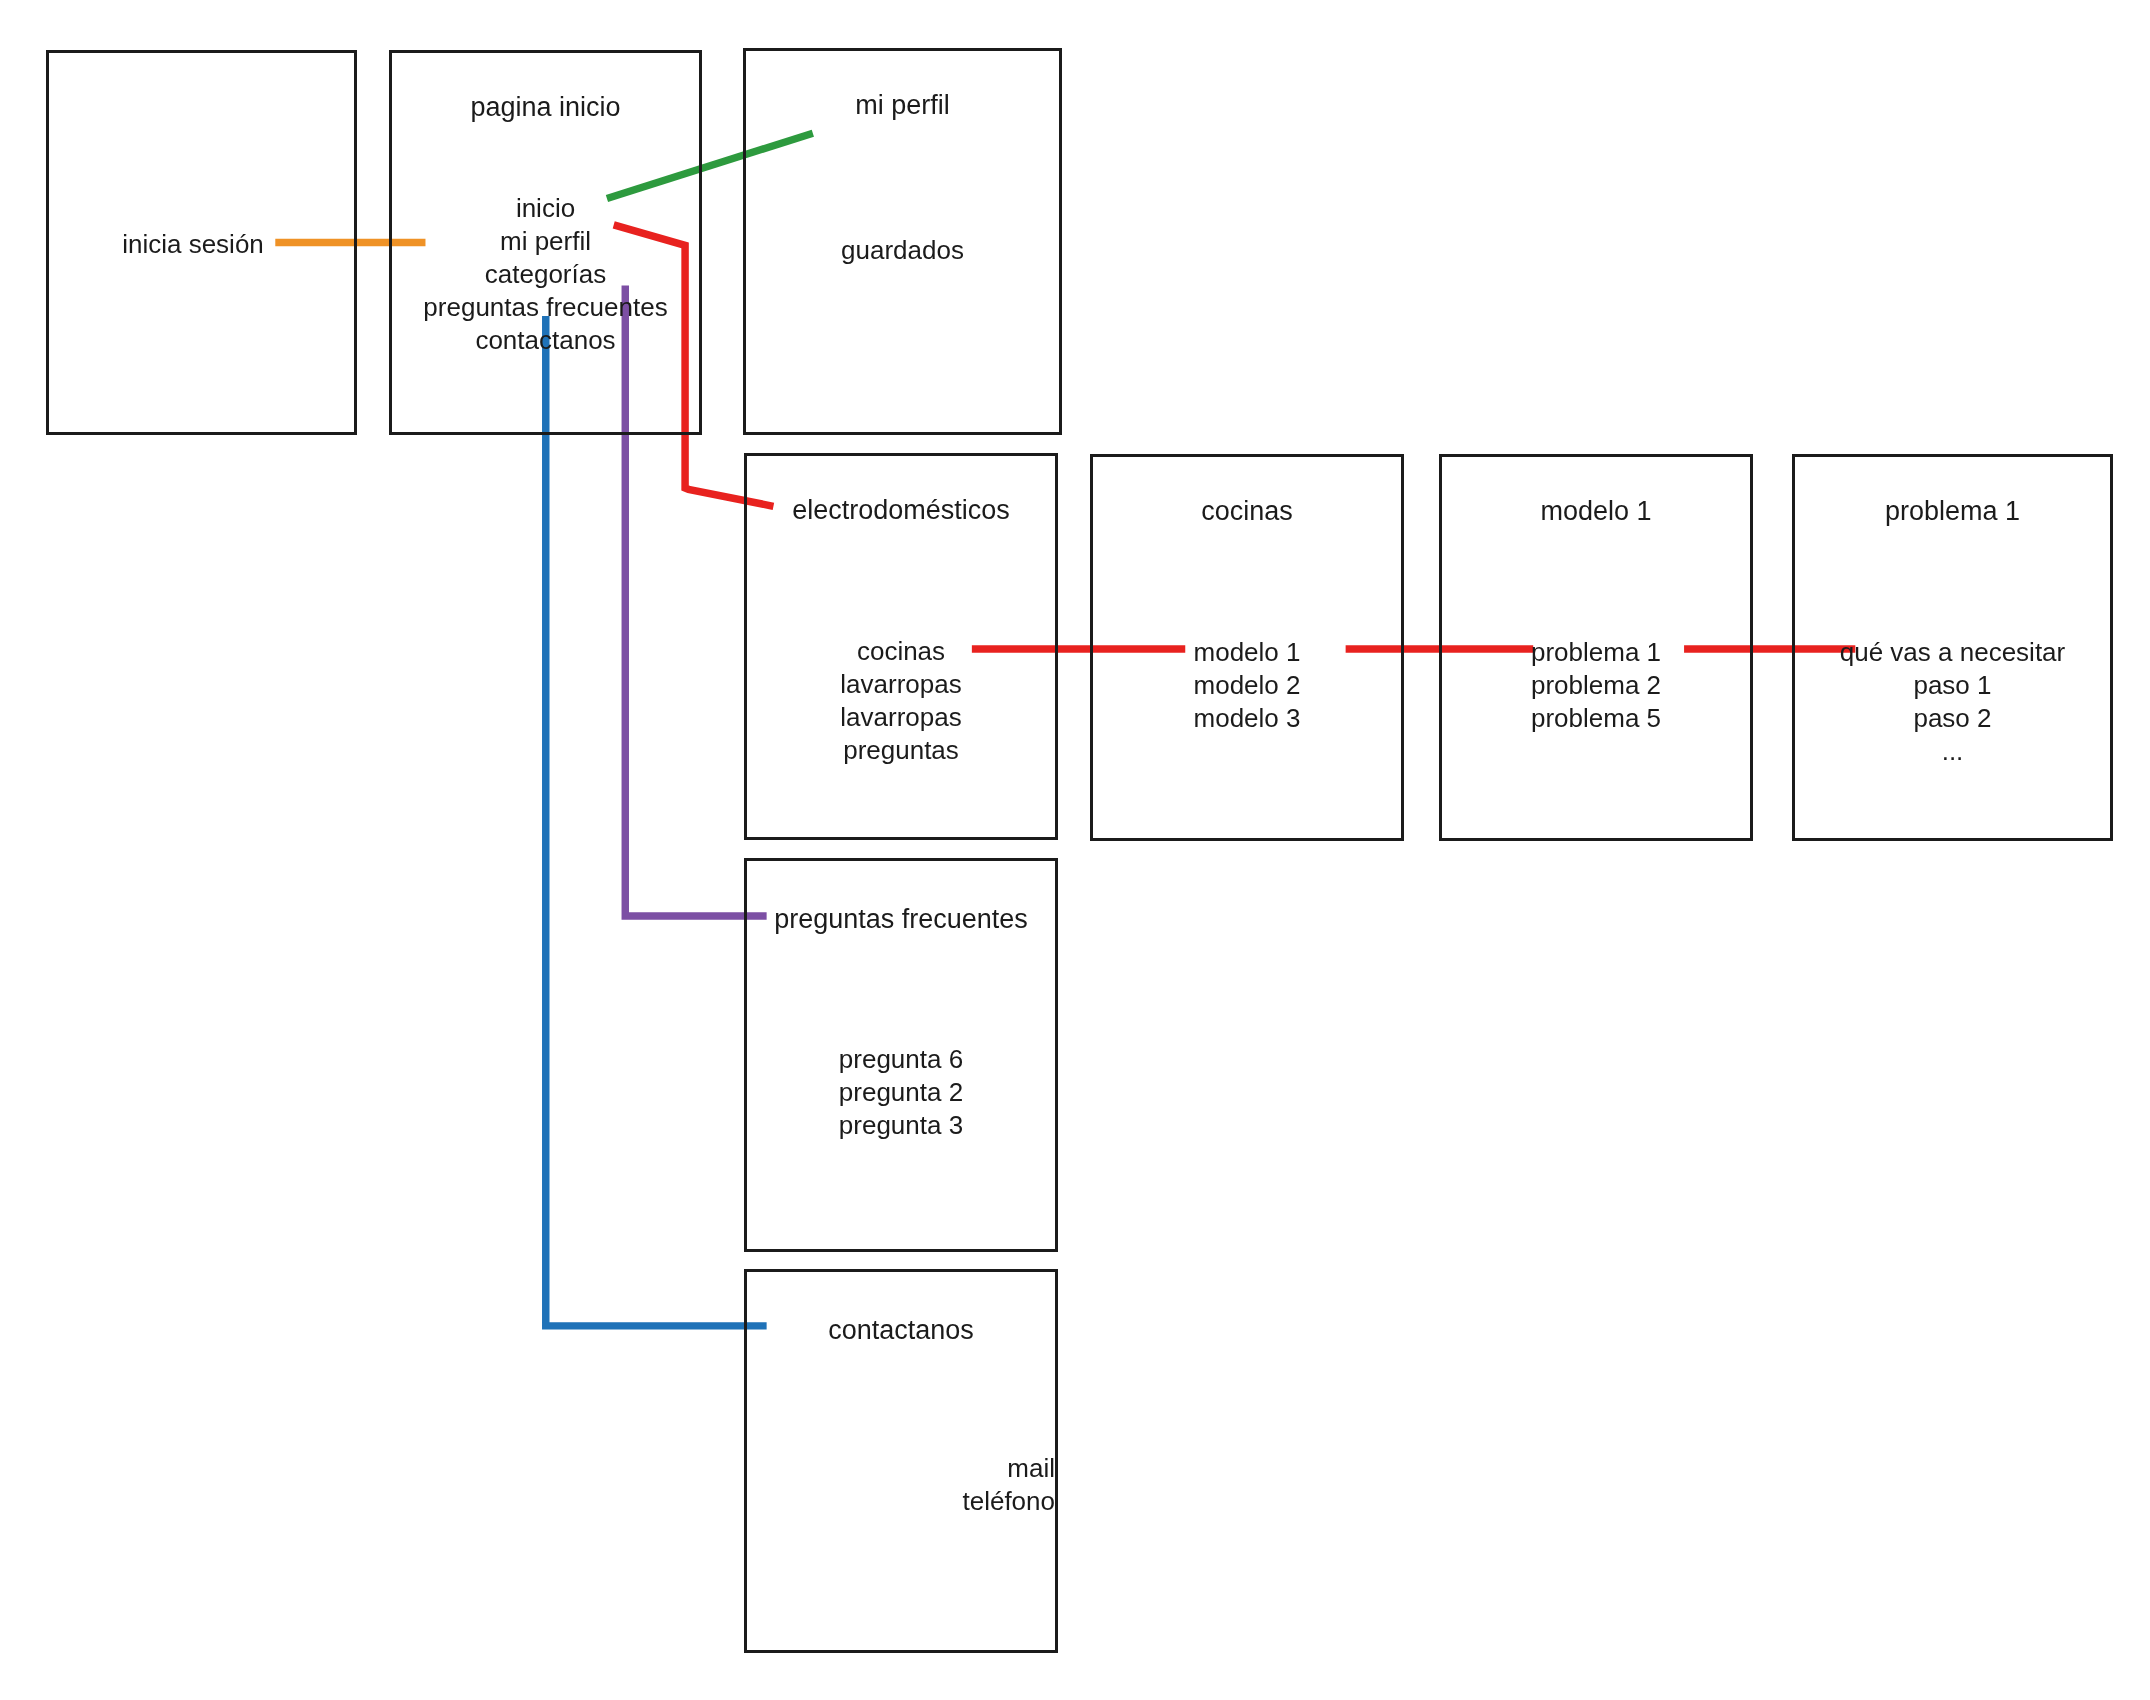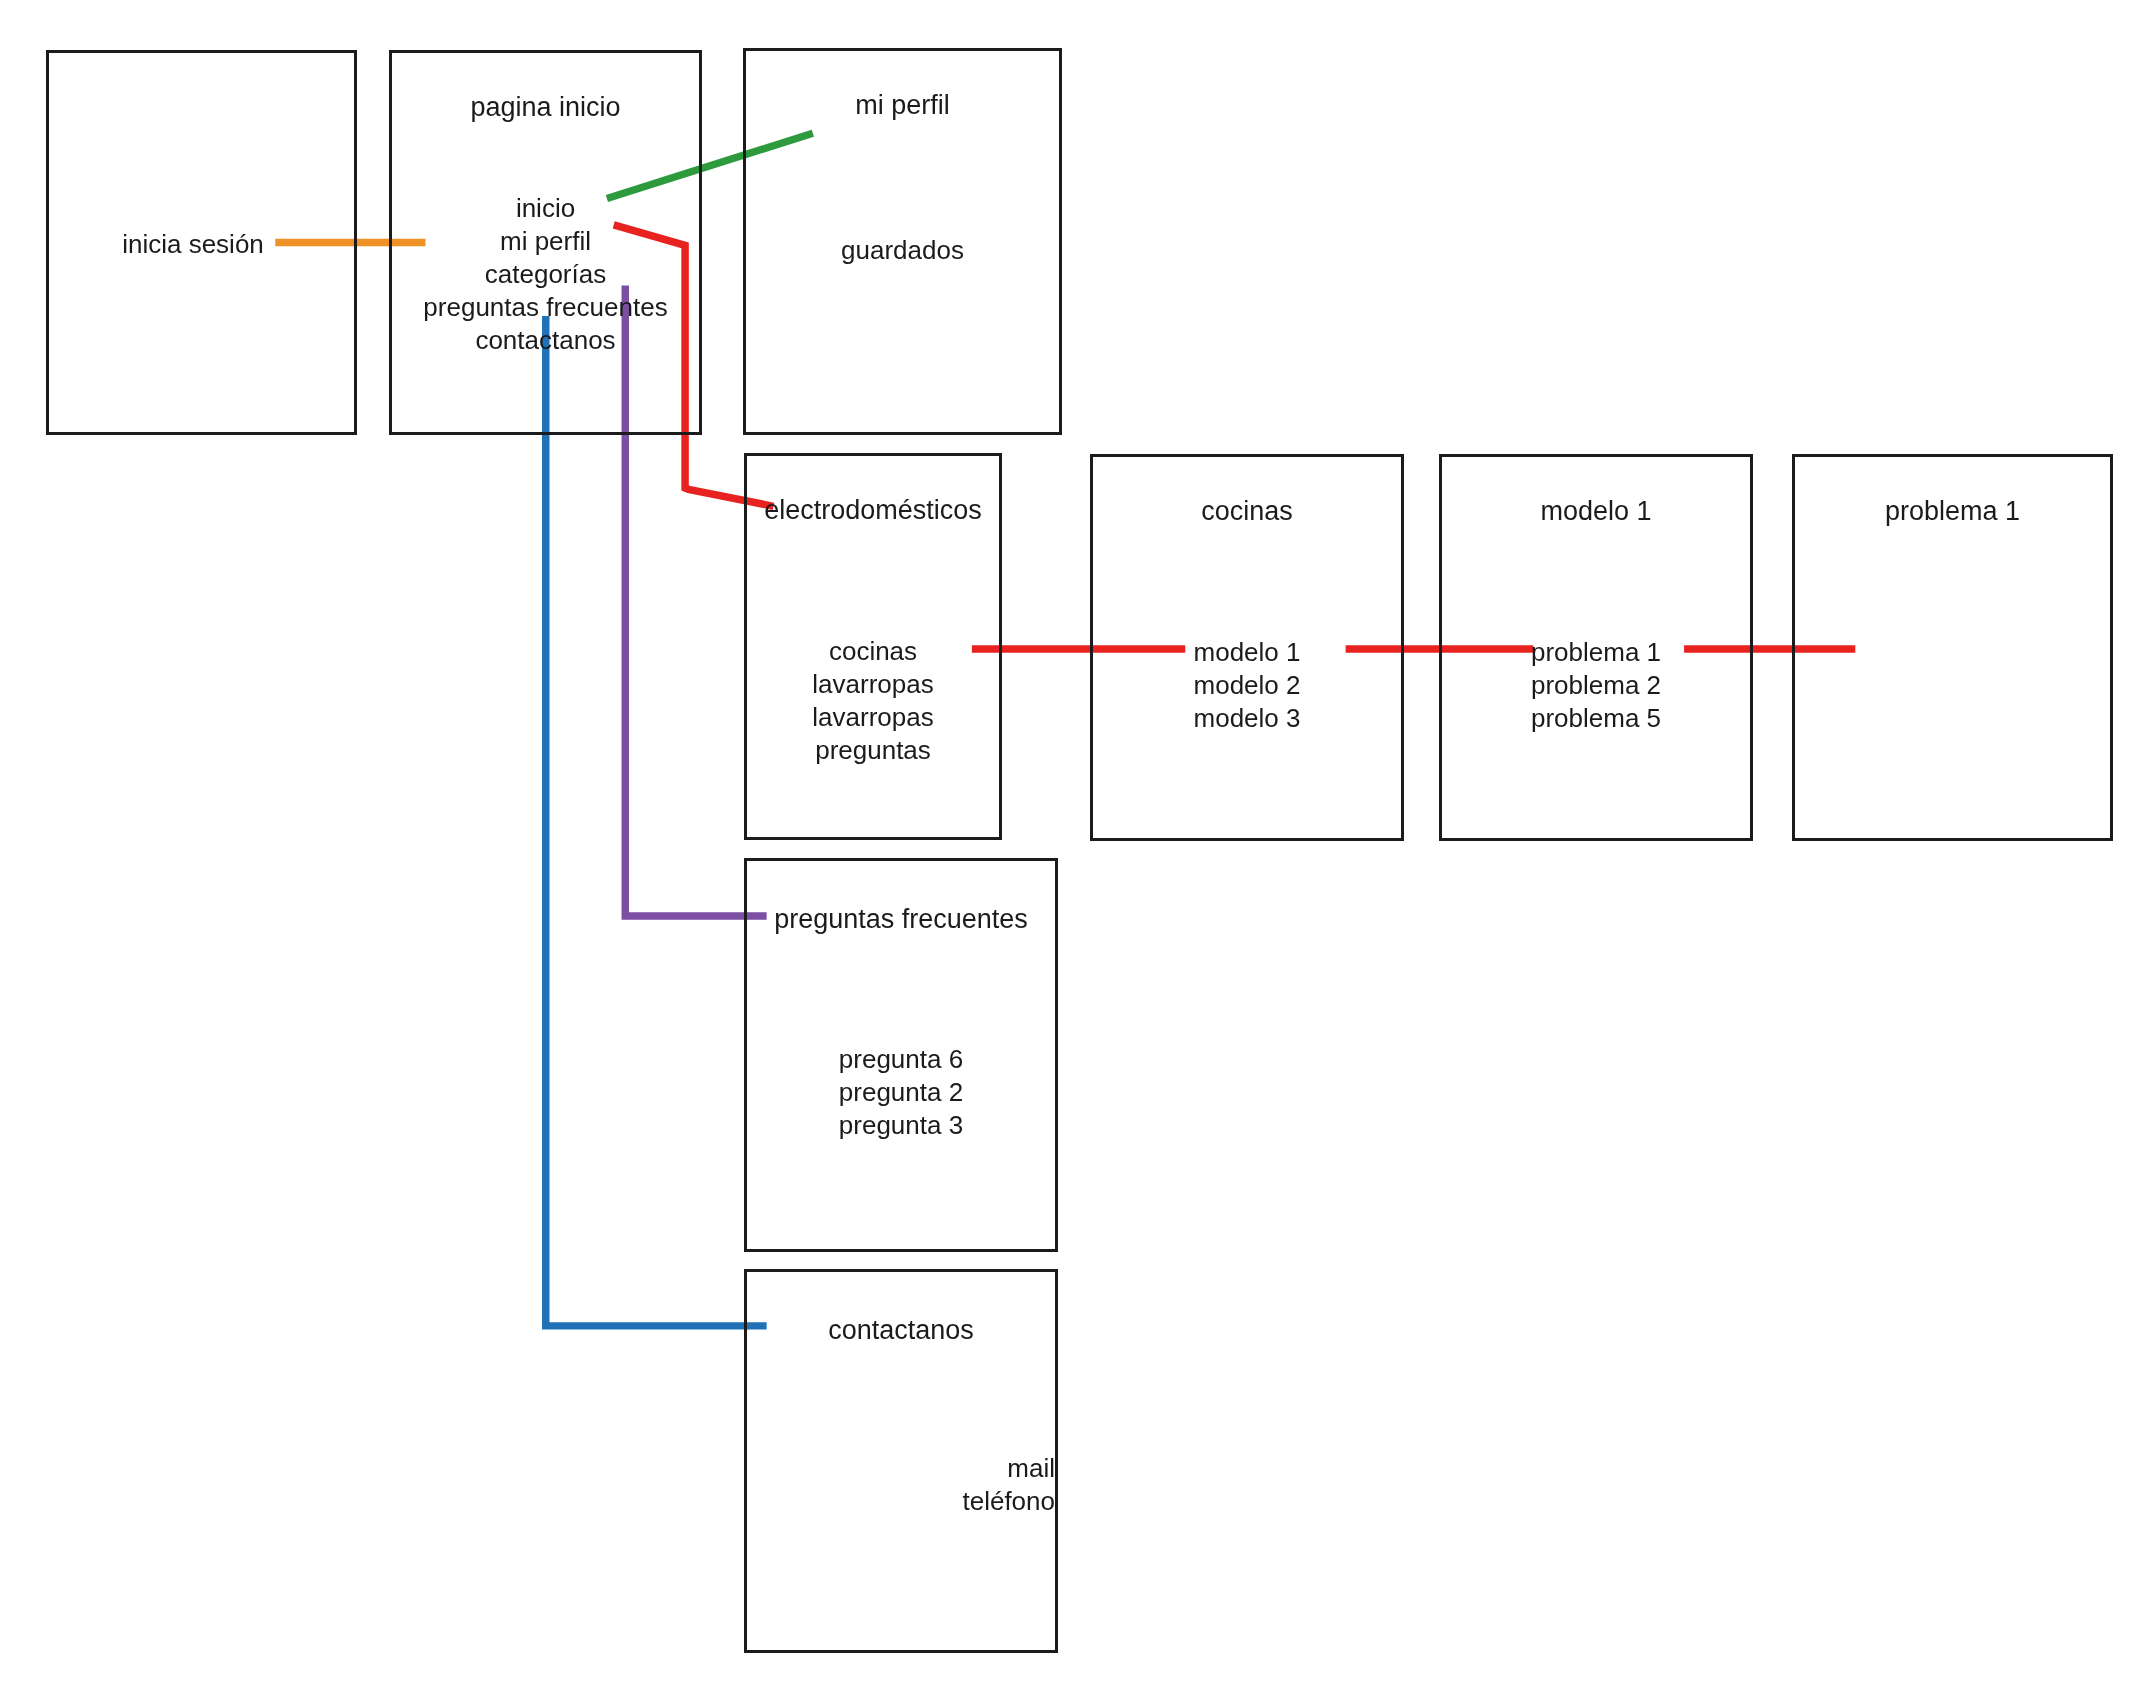--- a/index.html
+++ b/index.html
@@ -97,21 +97,21 @@
     </div>
   </div>
 
   <div class="node" style="left:743px; top:48px; width:319px; height:387px;">
     <div class="node-title" style="top:41px;">mi perfil</div>
     <div class="node-list" style="top:183px;">
       <div>guardados</div>
     </div>
   </div>
 
-  <div class="node" style="left:744px; top:453px; width:258px; height:387px;">
+  <div class="node" style="left:744px; top:453px; width:314px; height:387px;">
     <div class="node-title" style="top:41px;">electrodomésticos</div>
     <div class="node-list" style="top:179px;">
       <div>cocinas</div>
       <div>lavarropas</div>
       <div>lavarropas</div>
       <div>preguntas</div>
     </div>
   </div>
 
   <div class="node" style="left:1090px; top:454px; width:314px; height:387px;">
@@ -127,20 +127,26 @@
     <div class="node-title" style="top:41px;">modelo 1</div>
     <div class="node-list" style="top:179px;">
       <div>problema 1</div>
       <div>problema 2</div>
       <div>problema 5</div>
     </div>
   </div>
 
   <div class="node" style="left:1792px; top:454px; width:321px; height:387px;">
     <div class="node-title" style="top:41px;">problema 1</div>
+    <div class="node-list" style="top:179px;">
+      <div>qué vas a necesitar</div>
+      <div>paso 1</div>
+      <div>paso 2</div>
+      <div>...</div>
+    </div>
   </div>
 
   <div class="node" style="left:744px; top:858px; width:314px; height:394px;">
     <div class="node-title" style="top:45px;">preguntas frecuentes</div>
     <div class="node-list" style="top:182px;">
       <div>pregunta 6</div>
       <div>pregunta 2</div>
       <div>pregunta 3</div>
     </div>
   </div>

